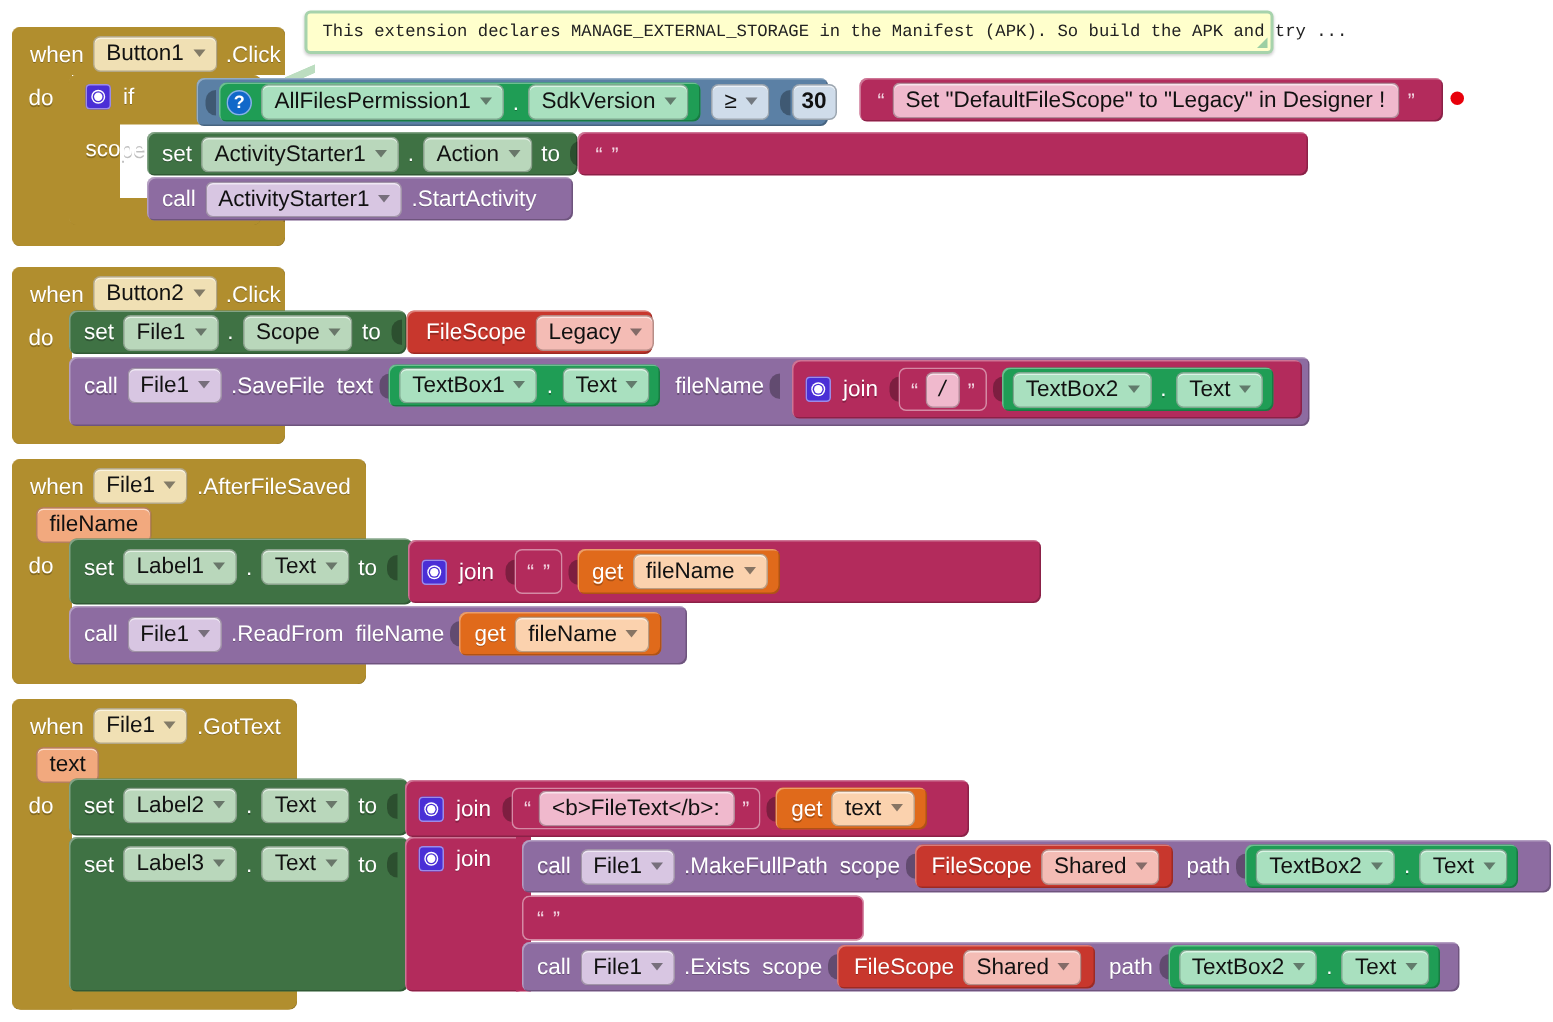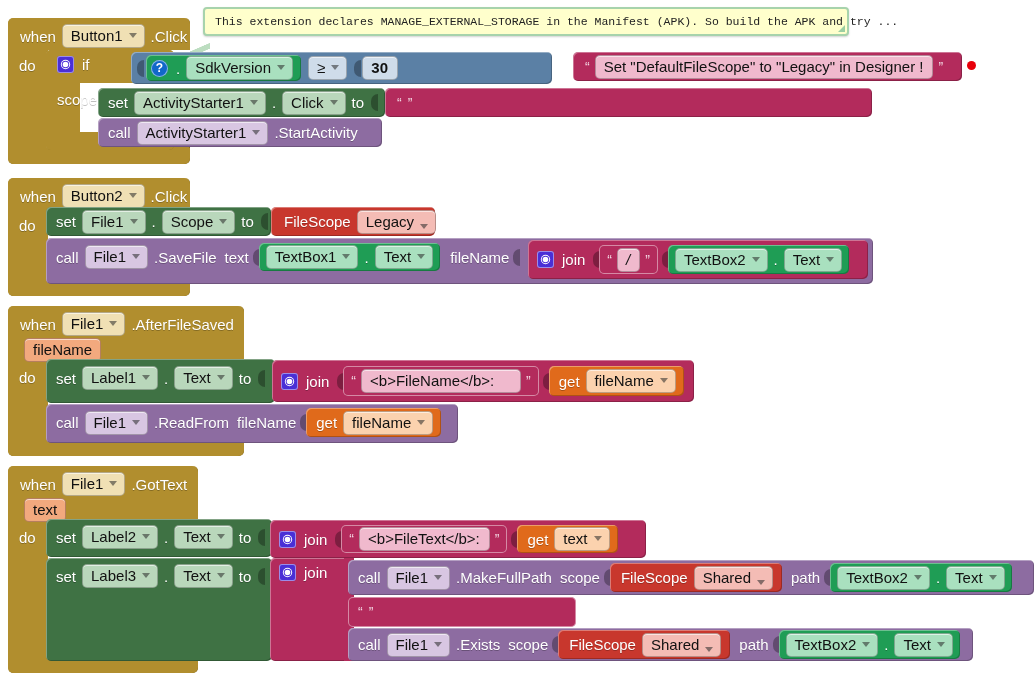--- a/index.html
+++ b/index.html
@@ -71,21 +71,21 @@
   .c-call-f  { background: #d8c6e2; }
   .c-text    { background: #b32b5c; }           
   .c-text-f  { background: #f0b9cd; }
   .c-logic   { background: #5b80a5; }           
   .c-logic-f { background: #cfdcea; }
   .c-getter  { background: #1f9d55; }           
   .c-getter-f{ background: #a9e0bf; }
   .c-var     { background: #e06a1b; }           
   .c-var-f   { background: #fbd2ae; }
   .c-helper  { background: #c8372d; }           
-  .c-helper-f{ background: #f4bcb5; align-items: flex-end; }
+  .c-helper-f{ background: #f4bcb5; }
   .c-param-f { background: #f2a97e; }
 
   
   .gear {
     width: 17px; height: 17px;
     border-radius: 3px;
     background: #4a2fd6;
     display: inline-flex; align-items: center; justify-content: center;
     margin: 0 4px 0 5px;
     box-shadow: inset 0 0 0 1px rgba(255,255,255,.45);
@@ -195,20 +195,24 @@
     <span class="gear"></span>
     <span class="lbl">if</span>
   </div>
   <div class="lbl" style="position:absolute; left:53px; top:92px;">scope</div>
 
   <div class="blk c-logic row" style="left:131px; top:52px; width:421px; height:32px; padding-left:6px;">
     <span class="socket"></span>
 
     <span class="blk c-getter row" style="position:relative; left:0; top:0; height:26px; padding:0 6px 0 0; margin-left:3px;">
       <span class="qmark">?</span>
+      <span class="fld c-getter-f">
+        <span>AllFilesPermission1</span>
+        <i class="arw"></i>
+      </span>
       <span class="lbl">.</span>
       <span class="fld c-getter-f">
         <span>SdkVersion</span>
         <i class="arw"></i>
       </span>
     </span>
     <span class="fld c-logic-f" style="margin-left:7px;">
       <span>≥</span>
       <i class="arw"></i>
     </span>
@@ -226,21 +230,21 @@
   <div class="reddot" style="left:967px; top:61px;"></div>
 
   <div class="blk c-set row" style="left:98px; top:88px; width:287px; height:29px; padding-left:6px;">
     <span class="lbl">set</span>
     <span class="fld c-set-f">
       <span>ActivityStarter1</span>
       <i class="arw"></i>
     </span>
     <span class="lbl">.</span>
     <span class="fld c-set-f">
-      <span>Click</span>
+      <span>Action</span>
       <i class="arw"></i>
     </span>
     <span class="lbl">to</span>
     <span class="socket" style="margin-left:3px;"></span>
   </div>
   <div class="blk c-text row" style="left:385px; top:88px; width:487px; height:29px; padding-left:9px;">
     <span class="q">“</span>
     <span class="q">”</span>
   </div>
 
@@ -372,21 +376,20 @@
     </span>
     <span class="lbl">to</span>
     <span class="socket" style="margin-left:3px;"></span>
   </div>
   <div class="blk c-text row" style="left:272px; top:360px; width:422px; height:42px; padding-left:4px;">
     <span class="gear"></span>
     <span class="lbl">join</span>
     <span class="socket" style="margin-left:4px;"></span>
     <span class="blk c-text row" style="position:relative; height:30px; padding:0 5px; box-shadow:inset 0 0 0 1px rgba(255,255,255,.45);">
       <span class="q">“</span>
-      <span class="fld c-text-f noarw" style="min-width:160px;">&lt;b&gt;FileName&lt;/b&gt;:</span>
       <span class="q">”</span>
     </span>
     <span class="socket" style="margin-left:4px;"></span>
     <span class="blk c-var row" style="position:relative; height:30px; padding:0 6px;">
       <span class="lbl">get</span>
       <span class="fld c-var-f">
         <span>fileName</span>
         <i class="arw"></i>
       </span>
     </span>

